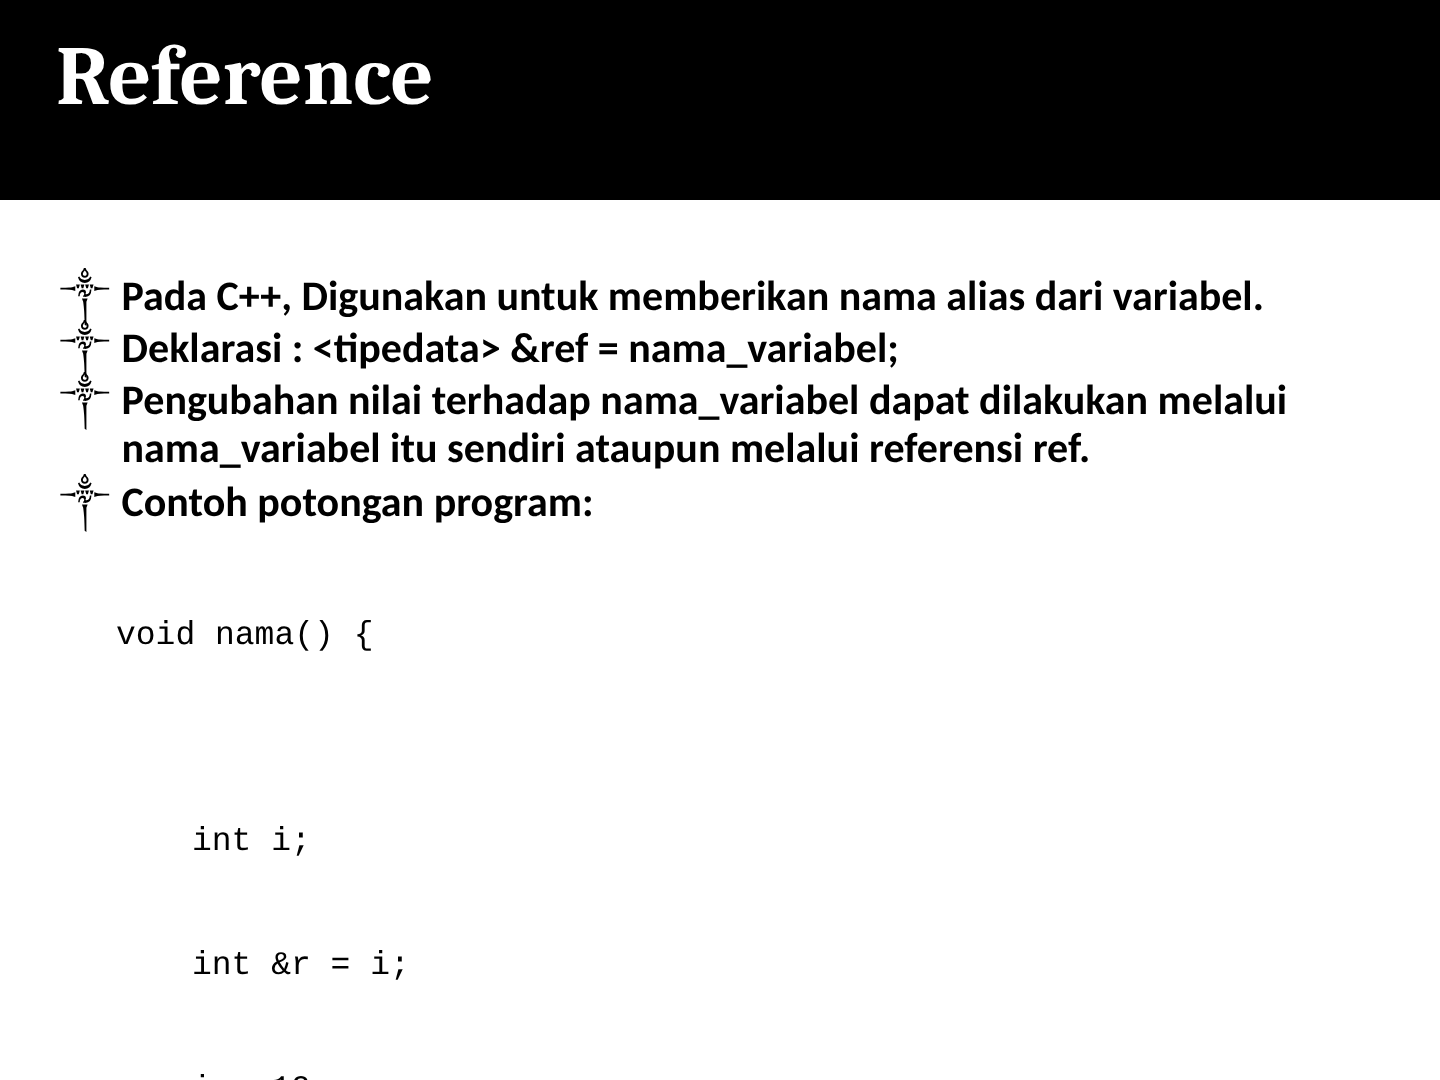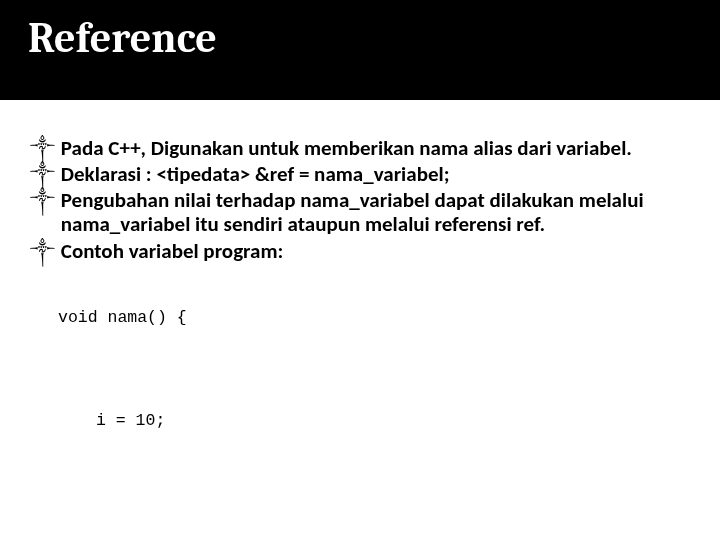--- a/index.html
+++ b/index.html
@@ -67,26 +67,28 @@
     <span class="bullet-text">Deklarasi : &lt;tipedata&gt; &amp;ref = nama_variabel;</span>
   </div>
 
   <div class="bullet-item">
     <span class="bullet-glyph">༒</span>
     <span class="bullet-text">Pengubahan nilai terhadap nama_variabel dapat dilakukan melalui nama_variabel itu sendiri ataupun melalui referensi ref.</span>
   </div>
 
   <div class="bullet-item">
     <span class="bullet-glyph">༒</span>
-    <span class="bullet-text">Contoh variabel program:</span>
+    <span class="bullet-text">Contoh potongan program:</span>
   </div>
 
   <div class="code-block">
     <div>void nama() {</div>
     <div class="code-inner">
+      <div>int i;</div>
+      <div>int &amp;r = i;</div>
       <div>i = 10;</div>
       
       
       
     </div>
     
   </div>
 
 </div>
 

